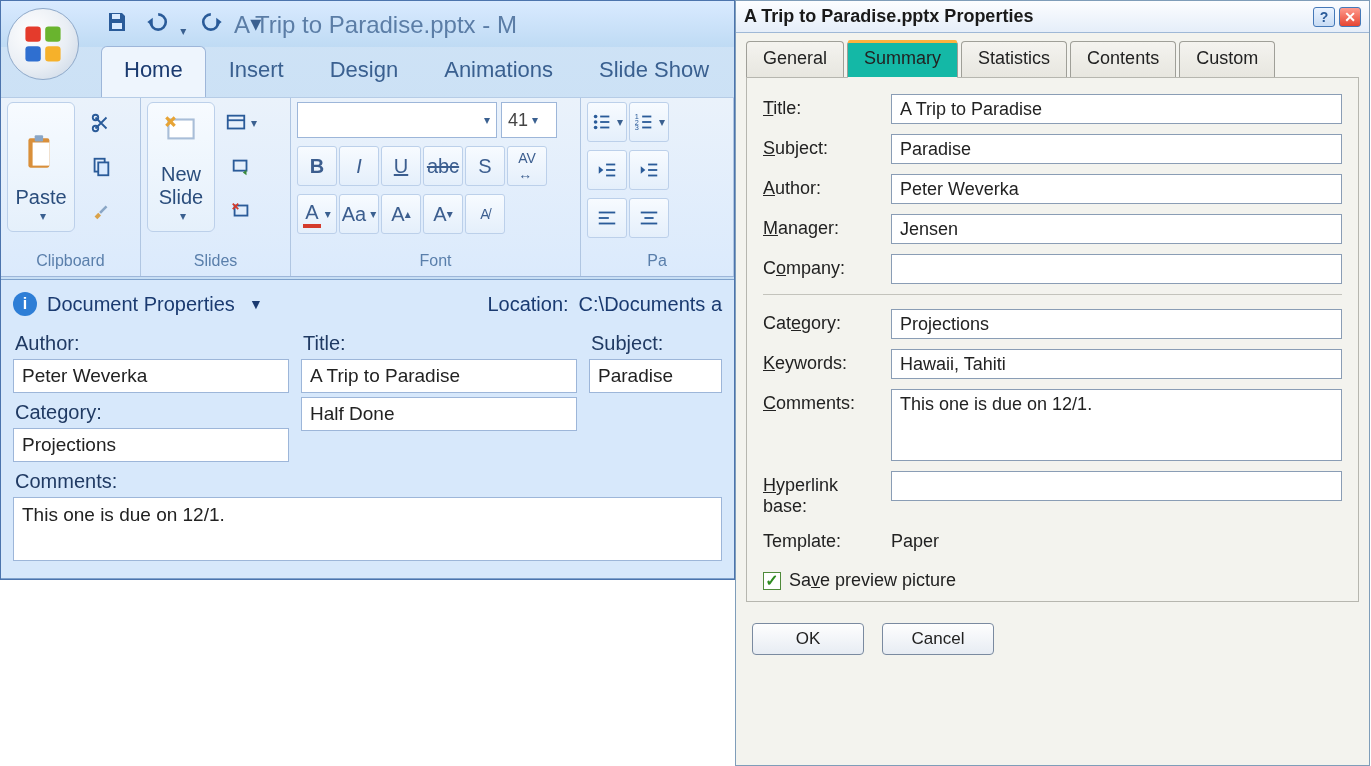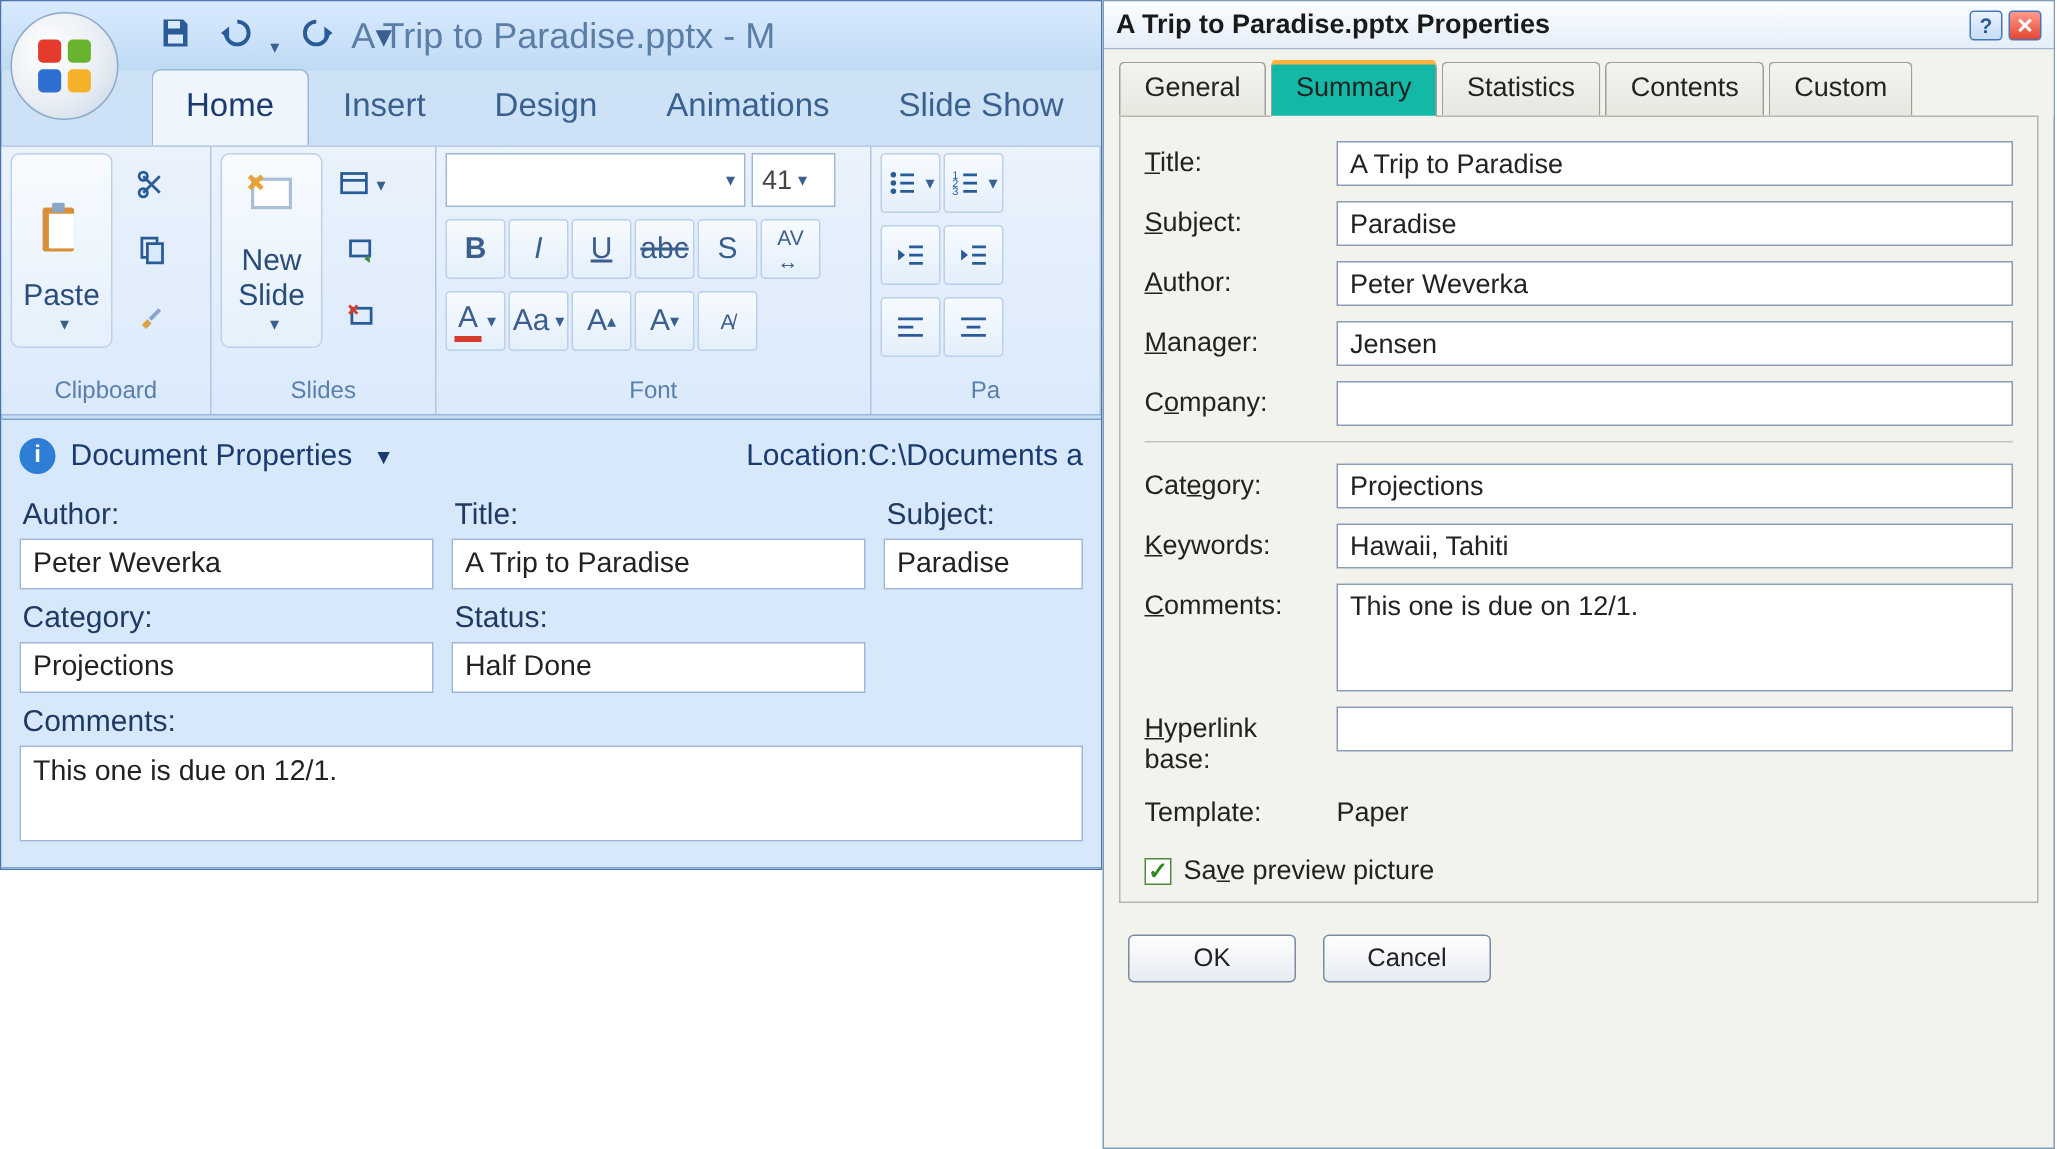--- a/index.html
+++ b/index.html
@@ -89,21 +89,21 @@
 }
 .dp-header {
   height:48px; display:flex; align-items:center; padding:0 12px; gap:10px;
   font-size:20px; color:#1a3a70;
 }
 .dp-header .info-ico {
   width:24px; height:24px; border-radius:50%; background:#2e7ed6; color:#fff;
   display:flex; align-items:center; justify-content:center; font-weight:bold; font-size:16px;
 }
 .dp-header .dd { font-size:14px; color:#1a3a70; margin-left:4px;}
-.dp-loc { margin-left:auto; color:#1a3a70; font-size:20px; display:flex; }
+.dp-loc { margin-left:auto; color:#1a3a70; font-size:20px; display:flex; gap:10px;}
 .dp-loc .val { background:none; }
 .dp-grid { display:grid; grid-template-columns: 276px 276px 1fr; column-gap:12px; row-gap:4px; padding:0 12px;}
 .dp-label { font-size:20px; color:#203a63; padding:4px 2px;}
 .dp-input { height:34px; background:#fff; border:1px solid #9db6d9; width:100%; padding:0 8px; font-size:19px; color:#222;}
 .dp-comments { grid-column:1/4; }
 .dp-textarea { height:64px; background:#fff; border:1px solid #9db6d9; width:100%; padding:6px 8px; font-size:19px; color:#222; resize:none;}
 
 
 .dialog {
   position:absolute; left:735px; top:0; width:635px; height:766px;
@@ -414,21 +414,20 @@
       </div>
       <div>
         <div class="dp-label">Subject:</div>
         <input class="dp-input" value="Paradise" style="">
       </div>
       <div>
         <div class="dp-label">Category:</div>
         <input class="dp-input" value="Projections" style="">
       </div>
       <div>
-        <div class="dp-label">Status:</div>
         <input class="dp-input" value="Half Done" style="">
       </div>
       <div></div>
       <div class="dp-comments">
         <div class="dp-label">Comments:</div>
         <textarea class="dp-textarea" style="">This one is due on 12/1.</textarea>
       </div>
     </div>
   </div>
 </div>

